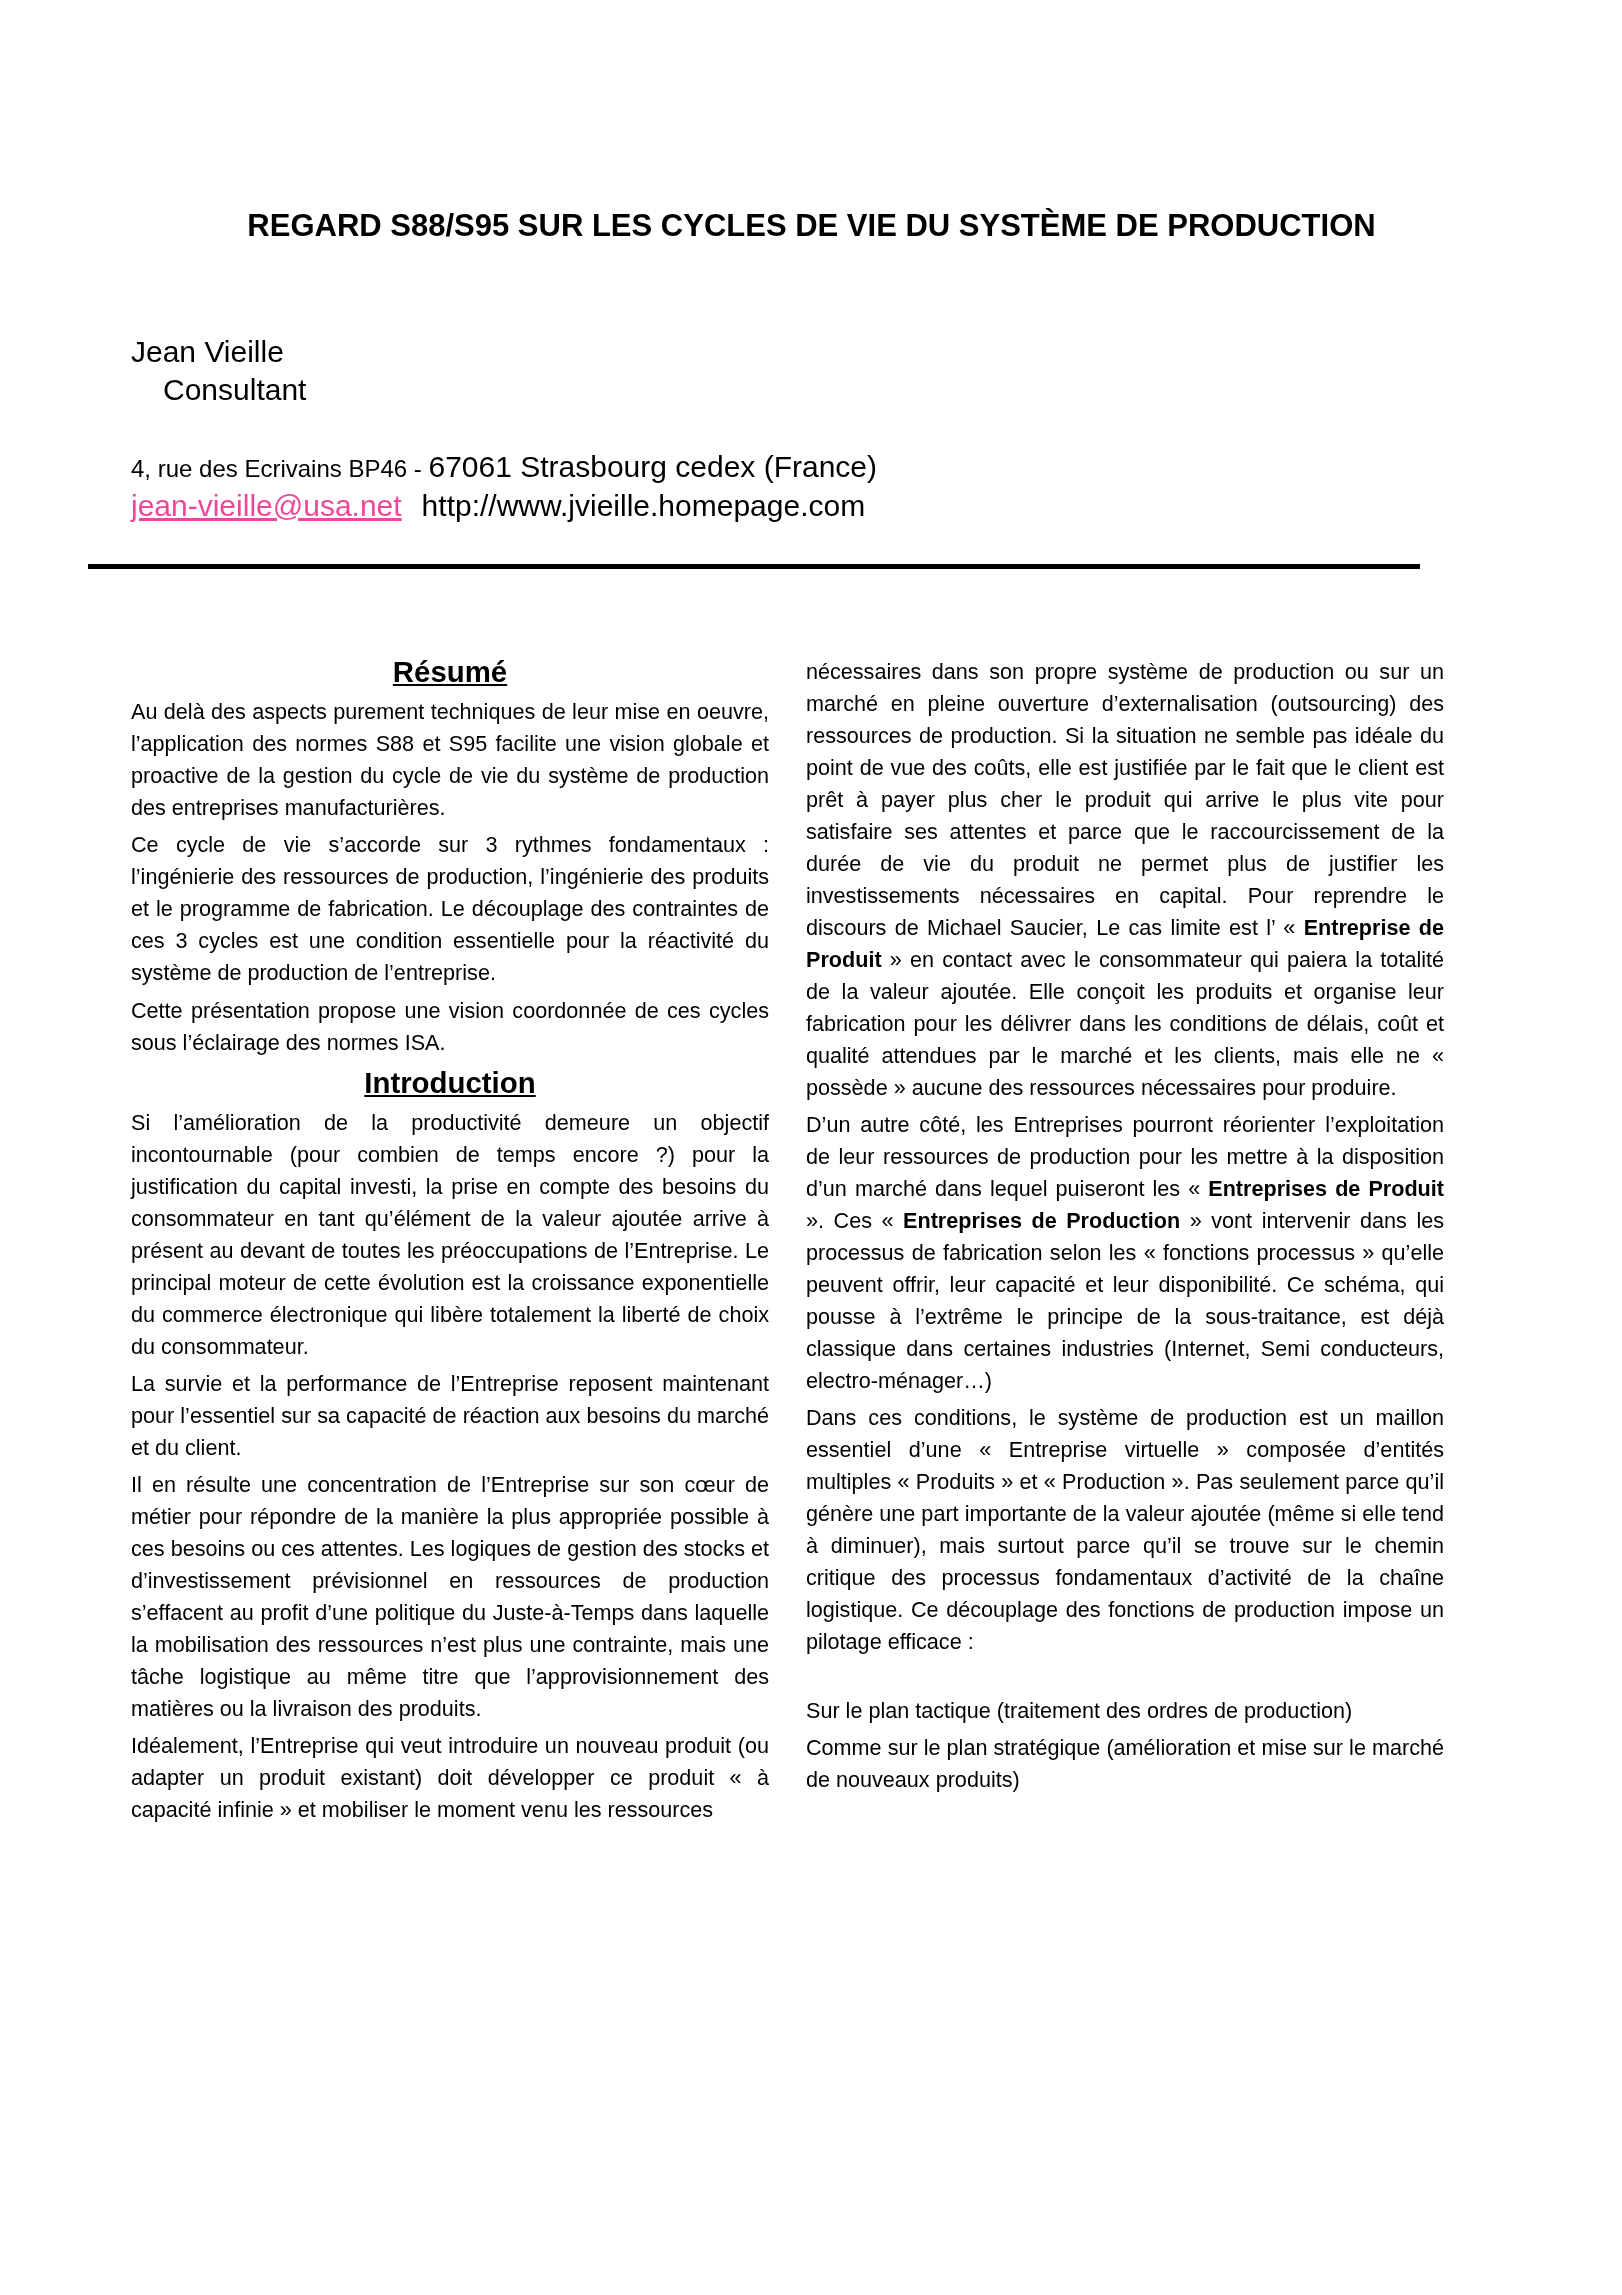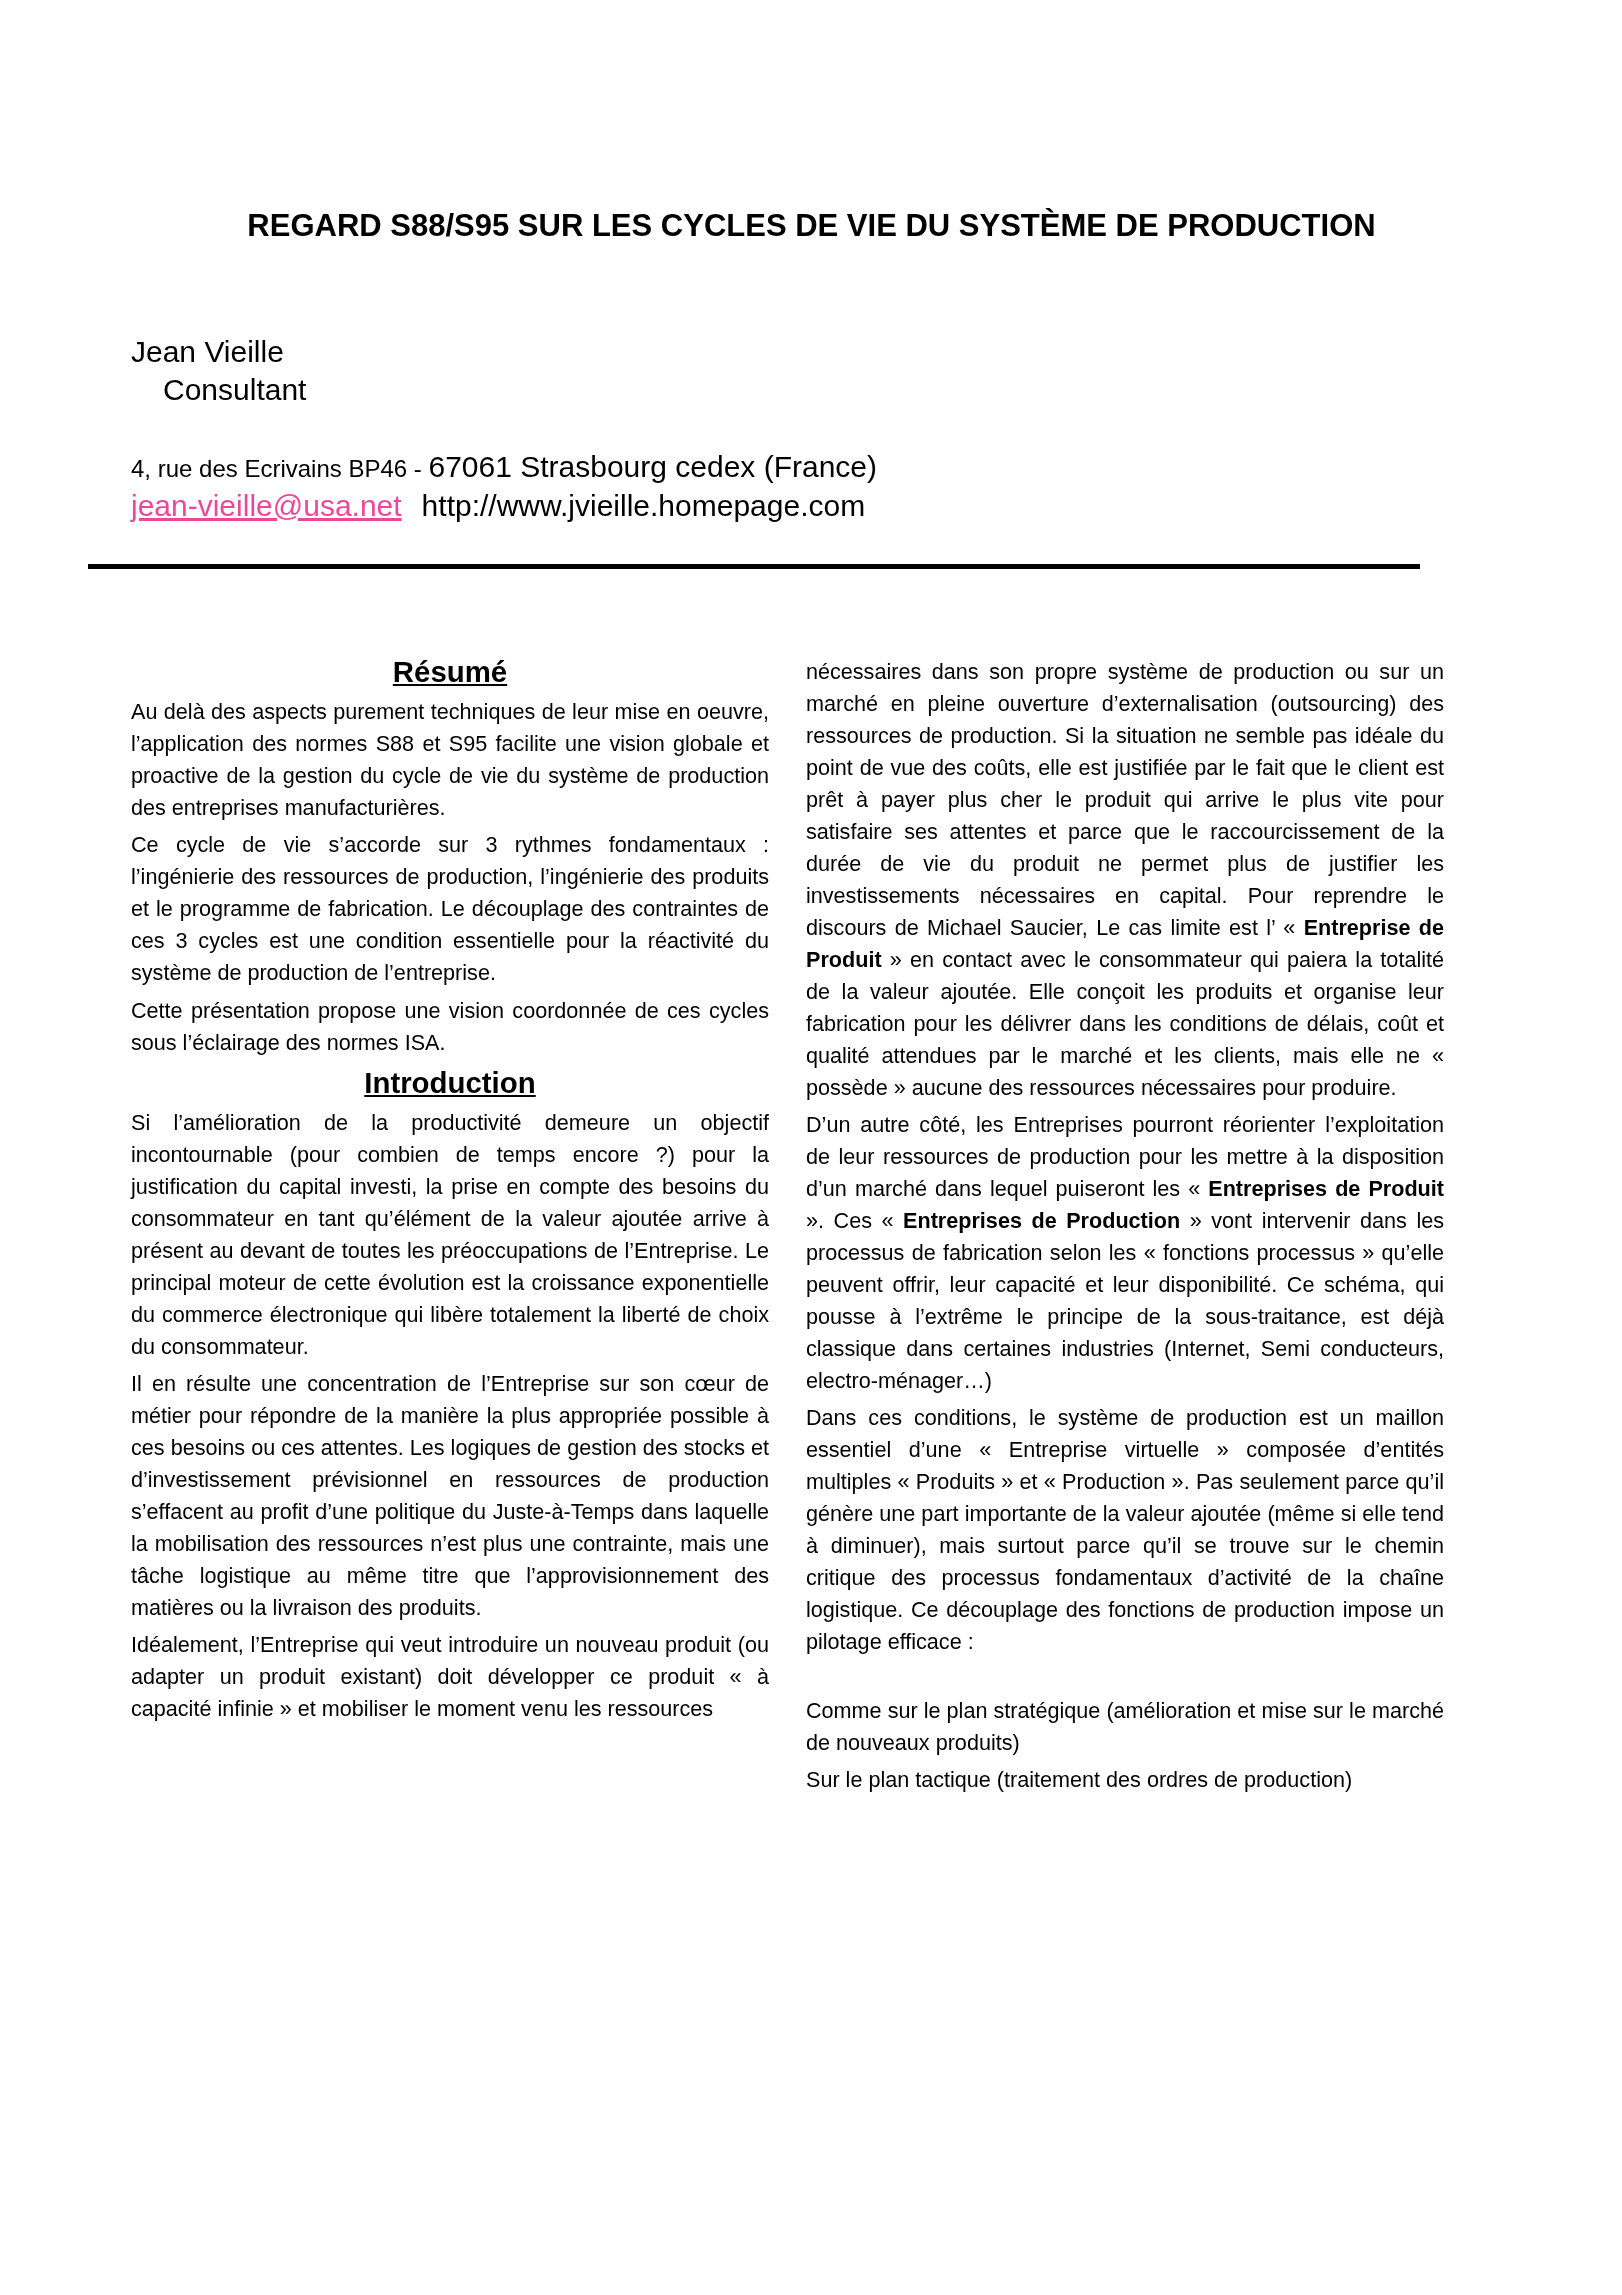--- a/index.html
+++ b/index.html
@@ -81,27 +81,28 @@
   <div class="rule"></div>
 
   <div class="columns">
     <div class="col">
         <div class="col-heading">Résumé</div>
         <p class="para"><span>Au delà des aspects purement techniques de leur mise en oeuvre, l’application des normes S88 et S95 facilite une vision globale et proactive de la gestion du cycle de vie du système de production des entreprises manufacturières.</span></p>
         <p class="para"><span>Ce cycle de vie s’accorde sur 3 rythmes fondamentaux : l’ingénierie des ressources de production, l’ingénierie des produits et le programme de fabrication. Le découplage des contraintes de ces 3 cycles est une condition essentielle pour la réactivité du système de production de l’entreprise.</span></p>
         <p class="para"><span>Cette présentation propose une vision coordonnée de ces cycles sous l’éclairage des normes ISA.</span></p>
         <div class="col-heading">Introduction</div>
         <p class="para"><span>Si l’amélioration de la productivité demeure un objectif incontournable (pour combien de temps encore ?) pour la justification du capital investi, la prise en compte des besoins du consommateur en tant qu’élément de la valeur ajoutée arrive à présent au devant de toutes les préoccupations de l’Entreprise. Le principal moteur de cette évolution est la croissance exponentielle du commerce électronique qui libère totalement la liberté de choix du consommateur.</span></p>
+        <p class="para"><span>La survie et la performance de l’Entreprise reposent maintenant pour l’essentiel sur sa capacité de réaction aux besoins du marché et du client.</span></p>
         <p class="para"><span>Il en résulte une concentration de l’Entreprise sur son cœur de métier pour répondre de la manière la plus appropriée possible à ces besoins ou ces attentes. Les logiques de gestion des stocks et d’investissement prévisionnel en ressources de production s’effacent au profit d’une politique du Juste-à-Temps dans laquelle la mobilisation des ressources n’est plus une contrainte, mais une tâche logistique au même titre que l’approvisionnement des matières ou la livraison des produits.</span></p>
         <p class="para"><span>Idéalement, l’Entreprise qui veut introduire un nouveau produit (ou adapter un produit existant) doit développer ce produit « à capacité infinie » et mobiliser le moment venu les ressources</span></p>
       </div>
     <div class="col">
         <p class="para"><span>nécessaires dans son propre système de production ou sur un marché en pleine ouverture d’externalisation (outsourcing) des ressources de production. Si la situation ne semble pas idéale du point de vue des coûts, elle est justifiée par le fait que le client est prêt à payer plus cher le produit qui arrive le plus vite pour satisfaire ses attentes et parce que le raccourcissement de la durée de vie du produit ne permet plus de justifier les investissements nécessaires en capital. Pour reprendre le discours de Michael Saucier, Le cas limite est l’ « </span><b>Entreprise de Produit</b><span> » en contact avec le consommateur qui paiera la totalité de la valeur ajoutée. Elle conçoit les produits et organise leur fabrication pour les délivrer dans les conditions de délais, coût et qualité attendues par le marché et les clients, mais elle ne « possède » aucune des ressources nécessaires pour produire.</span></p>
         <p class="para"><span>D’un autre côté, les Entreprises pourront réorienter l’exploitation de leur ressources de production pour les mettre à la disposition d’un marché dans lequel puiseront les « </span><b>Entreprises de Produit</b><span> ». Ces « </span><b>Entreprises de Production</b><span> » vont intervenir dans les processus de fabrication selon les « fonctions processus » qu’elle peuvent offrir,  leur capacité et leur disponibilité. Ce schéma, qui pousse à l’extrême le principe de la sous-traitance, est déjà classique dans certaines industries (Internet, Semi conducteurs, electro-ménager…)</span></p>
         <p class="para"><span>Dans ces conditions, le système de production est un maillon essentiel d’une « Entreprise virtuelle » composée d’entités multiples « Produits » et « Production ». Pas seulement parce qu’il génère une part importante de la valeur ajoutée (même si elle tend à diminuer), mais surtout parce qu’il se trouve sur le chemin critique des processus fondamentaux d’activité de la chaîne logistique. Ce découplage des fonctions de production impose un pilotage efficace :</span></p>
         <div class="spacer"></div>
+        <p class="para"><span>Sur le plan tactique (traitement des ordres de production)</span></p>
         <p class="para"><span>Comme sur le plan stratégique (amélioration et mise sur le marché de nouveaux produits)</span></p>
-        <p class="para"><span>Sur le plan tactique (traitement des ordres de production)</span></p>
       </div>
   </div>
 
 </div>
 
 
 </body></html>

